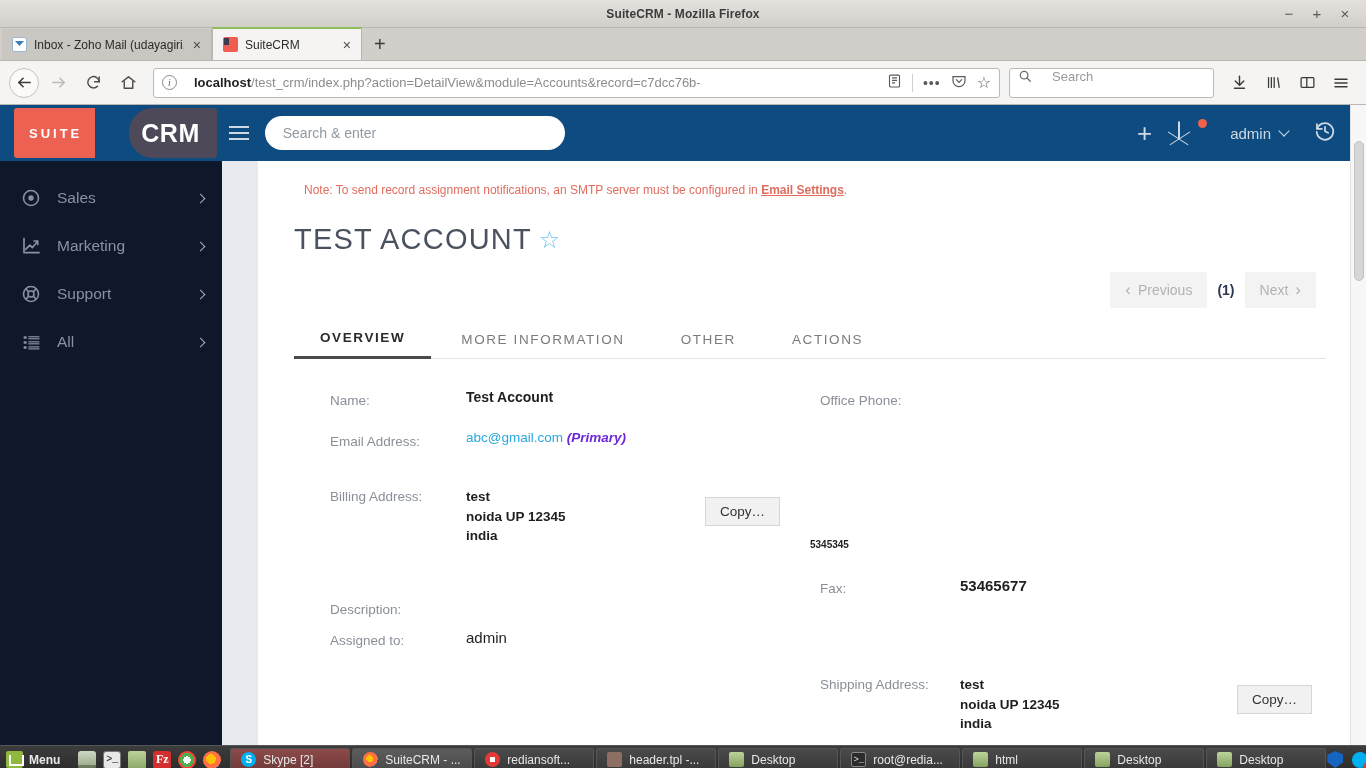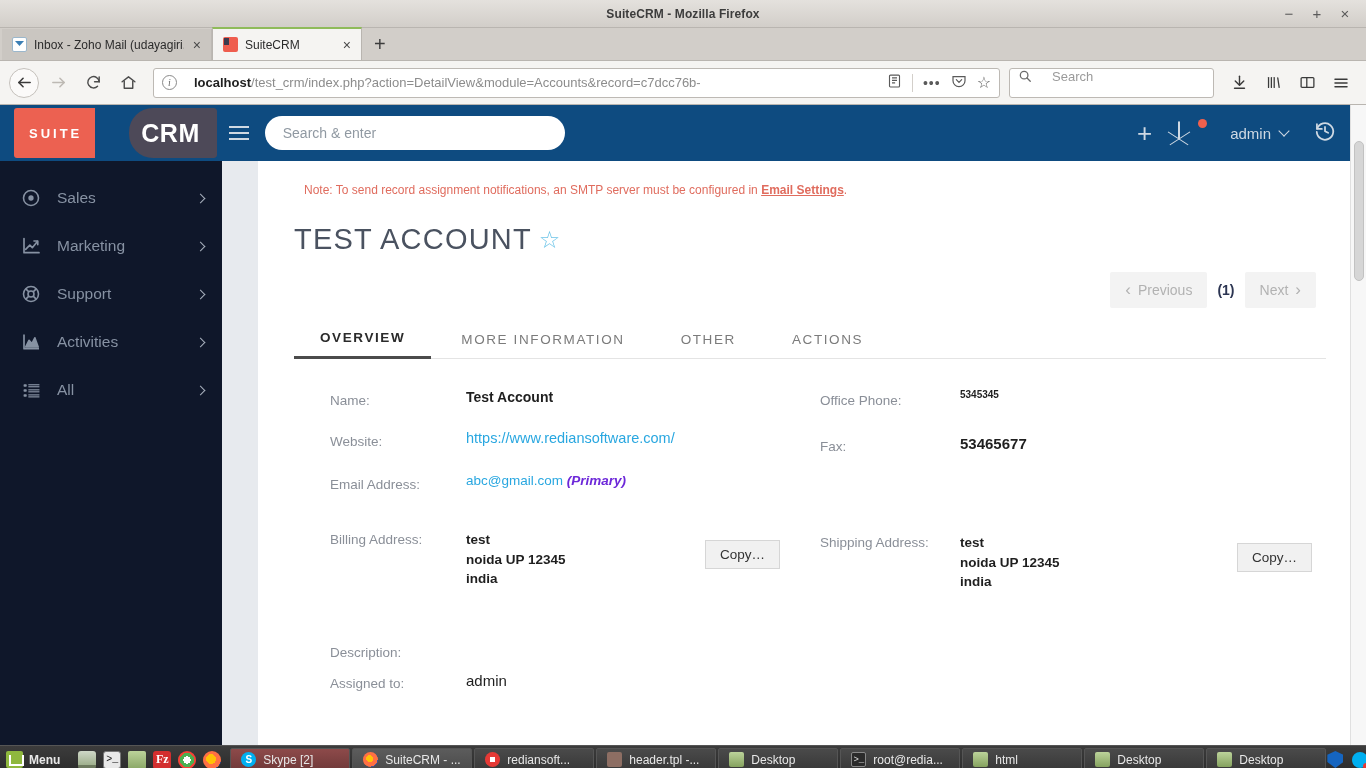--- a/index.html
+++ b/index.html
@@ -520,30 +520,20 @@
               <line x1="14.6" y1="14.6" x2="18.2" y2="18.2"></line>
               <line x1="18.2" y1="5.8" x2="14.6" y2="9.4"></line>
               <line x1="9.4" y1="14.6" x2="5.8" y2="18.2"></line>
             </svg>
         </span>
         <span>Support</span>
         <span class="chev"></span>
       </div>
       <div class="sbitem">
         <span class="sbicon">
-          <svg width="21" height="20" viewBox="0 0 24 24" fill="none" stroke="#8792a3" stroke-width="2" stroke-linejoin="round">
-              <polyline points="3,3 3,20 21,20"></polyline>
-              <path d="M5 18 L9 10 L12.5 14 L16 7 L20 18 Z" fill="#8792a3" stroke="#8792a3"></path>
-            </svg>
-        </span>
-        <span>Activities</span>
-        <span class="chev"></span>
-      </div>
-      <div class="sbitem">
-        <span class="sbicon">
           <svg width="21" height="19" viewBox="0 0 24 24" fill="#8792a3">
               <rect x="2" y="4" width="4" height="3.2" rx="1"></rect>
               <rect x="2" y="10.4" width="4" height="3.2" rx="1"></rect>
               <rect x="2" y="16.8" width="4" height="3.2" rx="1"></rect>
               <rect x="8" y="4" width="14" height="1.5"></rect>
               <rect x="8" y="6.5" width="14" height="1.5"></rect>
               <rect x="8" y="10.4" width="14" height="1.5"></rect>
               <rect x="8" y="12.9" width="14" height="1.5"></rect>
               <rect x="8" y="16.8" width="14" height="1.5"></rect>
               <rect x="8" y="19.3" width="14" height="1.5"></rect>
@@ -585,24 +575,20 @@
         <div class="crtab">OTHER</div>
         <div class="crtab">ACTIONS</div>
       </div>
 
       <div class="fields">
 
         <div class="fcol">
           <div class="frow">
             <div class="flabel">Name:</div>
             <div class="fvalue">Test Account</div>
-          </div>
-          <div class="frow" style="margin-bottom:24px;">
-            <div class="flabel">Website:</div>
-            <div class="fvalue link">https://www.rediansoftware.com/</div>
           </div>
           <div class="frow" style="margin-bottom:36px;">
             <div class="flabel">Email Address:</div>
             <div class="fvalue email">
               <span>abc@gmail.com</span>
               <em>(Primary)</em>
             </div>
           </div>
           <div class="frow" style="margin-bottom:52px;">
             <div class="flabel">Billing Address:</div>
@@ -619,21 +605,21 @@
             <div class="flabel">Description:</div>
             <div class="fvalue"></div>
           </div>
           <div class="frow">
             <div class="flabel">Assigned to:</div>
             <div class="fvalue" style="font-weight:normal;font-size:15px;">admin</div>
           </div>
         </div>
 
         <div class="fcol">
-          <div class="frow" style="margin-bottom:27px;">
+          <div class="frow" style="margin-bottom:27px;flex-direction:column;">
             <div class="flabel" style="width:150px;flex:0 0 150px;padding-left:10px;">Office Phone:</div>
             <div class="fvalue" style="font-size:10px;">5345345</div>
           </div>
           <div class="frow" style="margin-bottom:77px;">
             <div class="flabel" style="width:150px;flex:0 0 150px;padding-left:10px;">Fax:</div>
             <div class="fvalue" style="font-size:15px;">53465677</div>
           </div>
           <div class="frow">
             <div class="flabel" style="width:150px;flex:0 0 150px;padding-left:10px;">Shipping Address:</div>
             <div class="addr-row">

